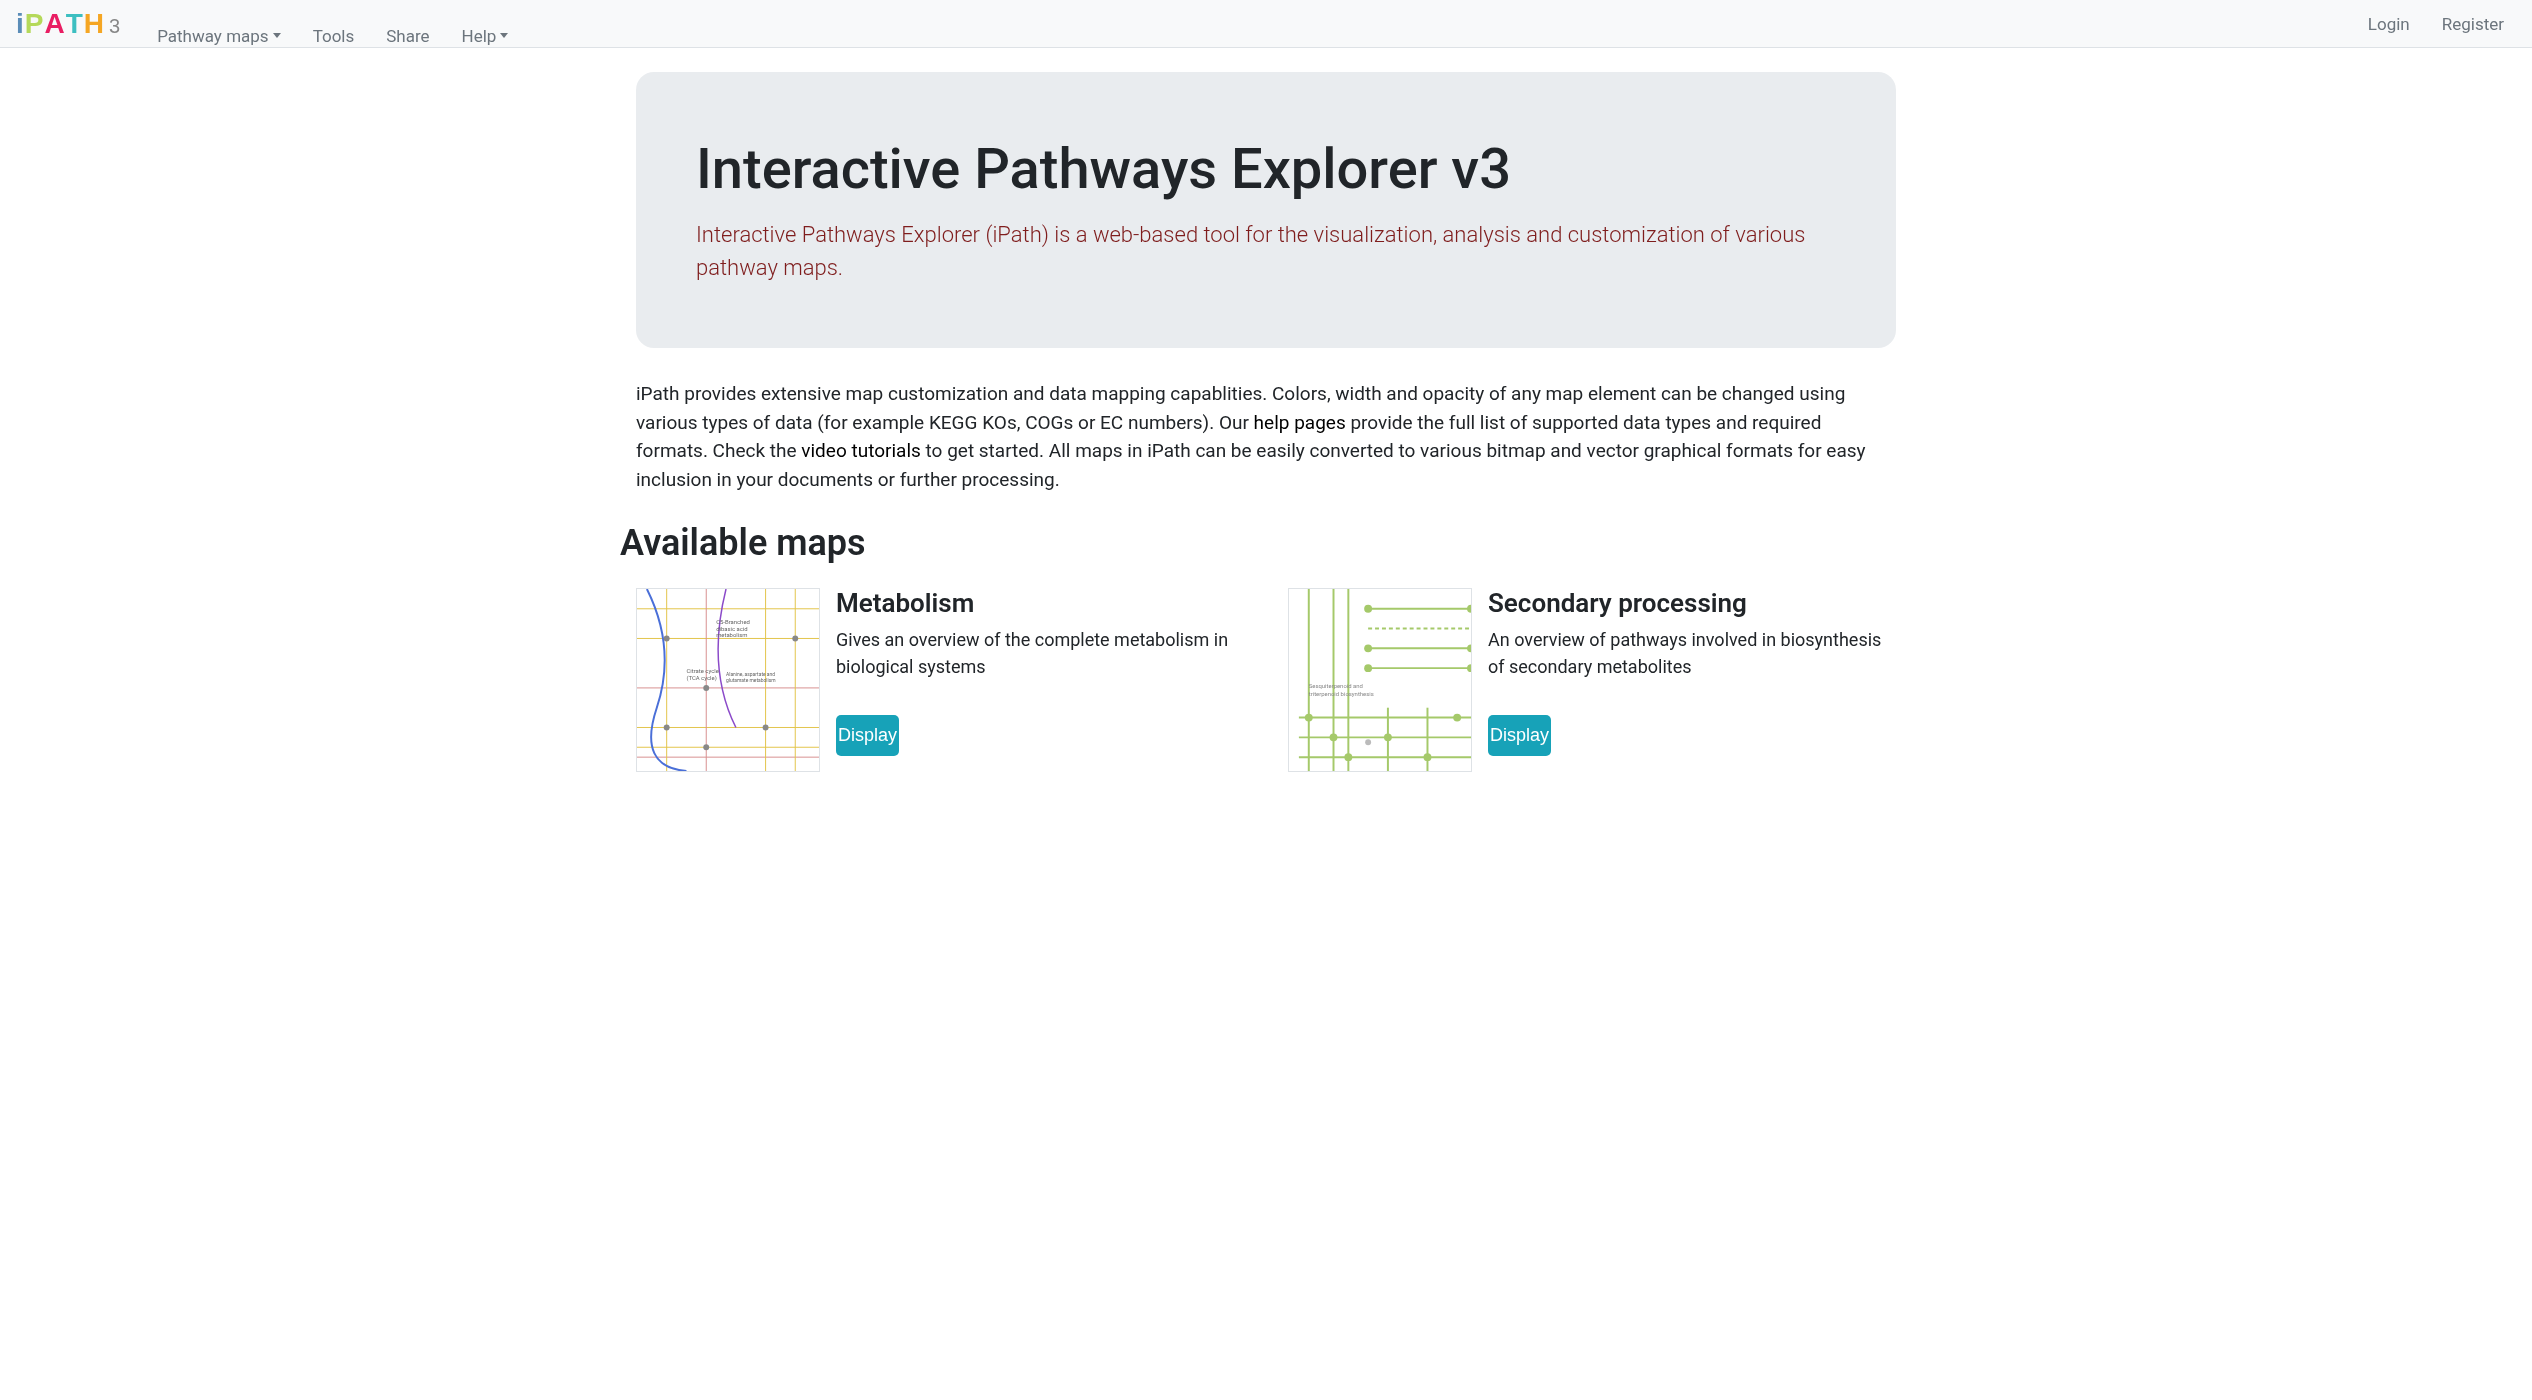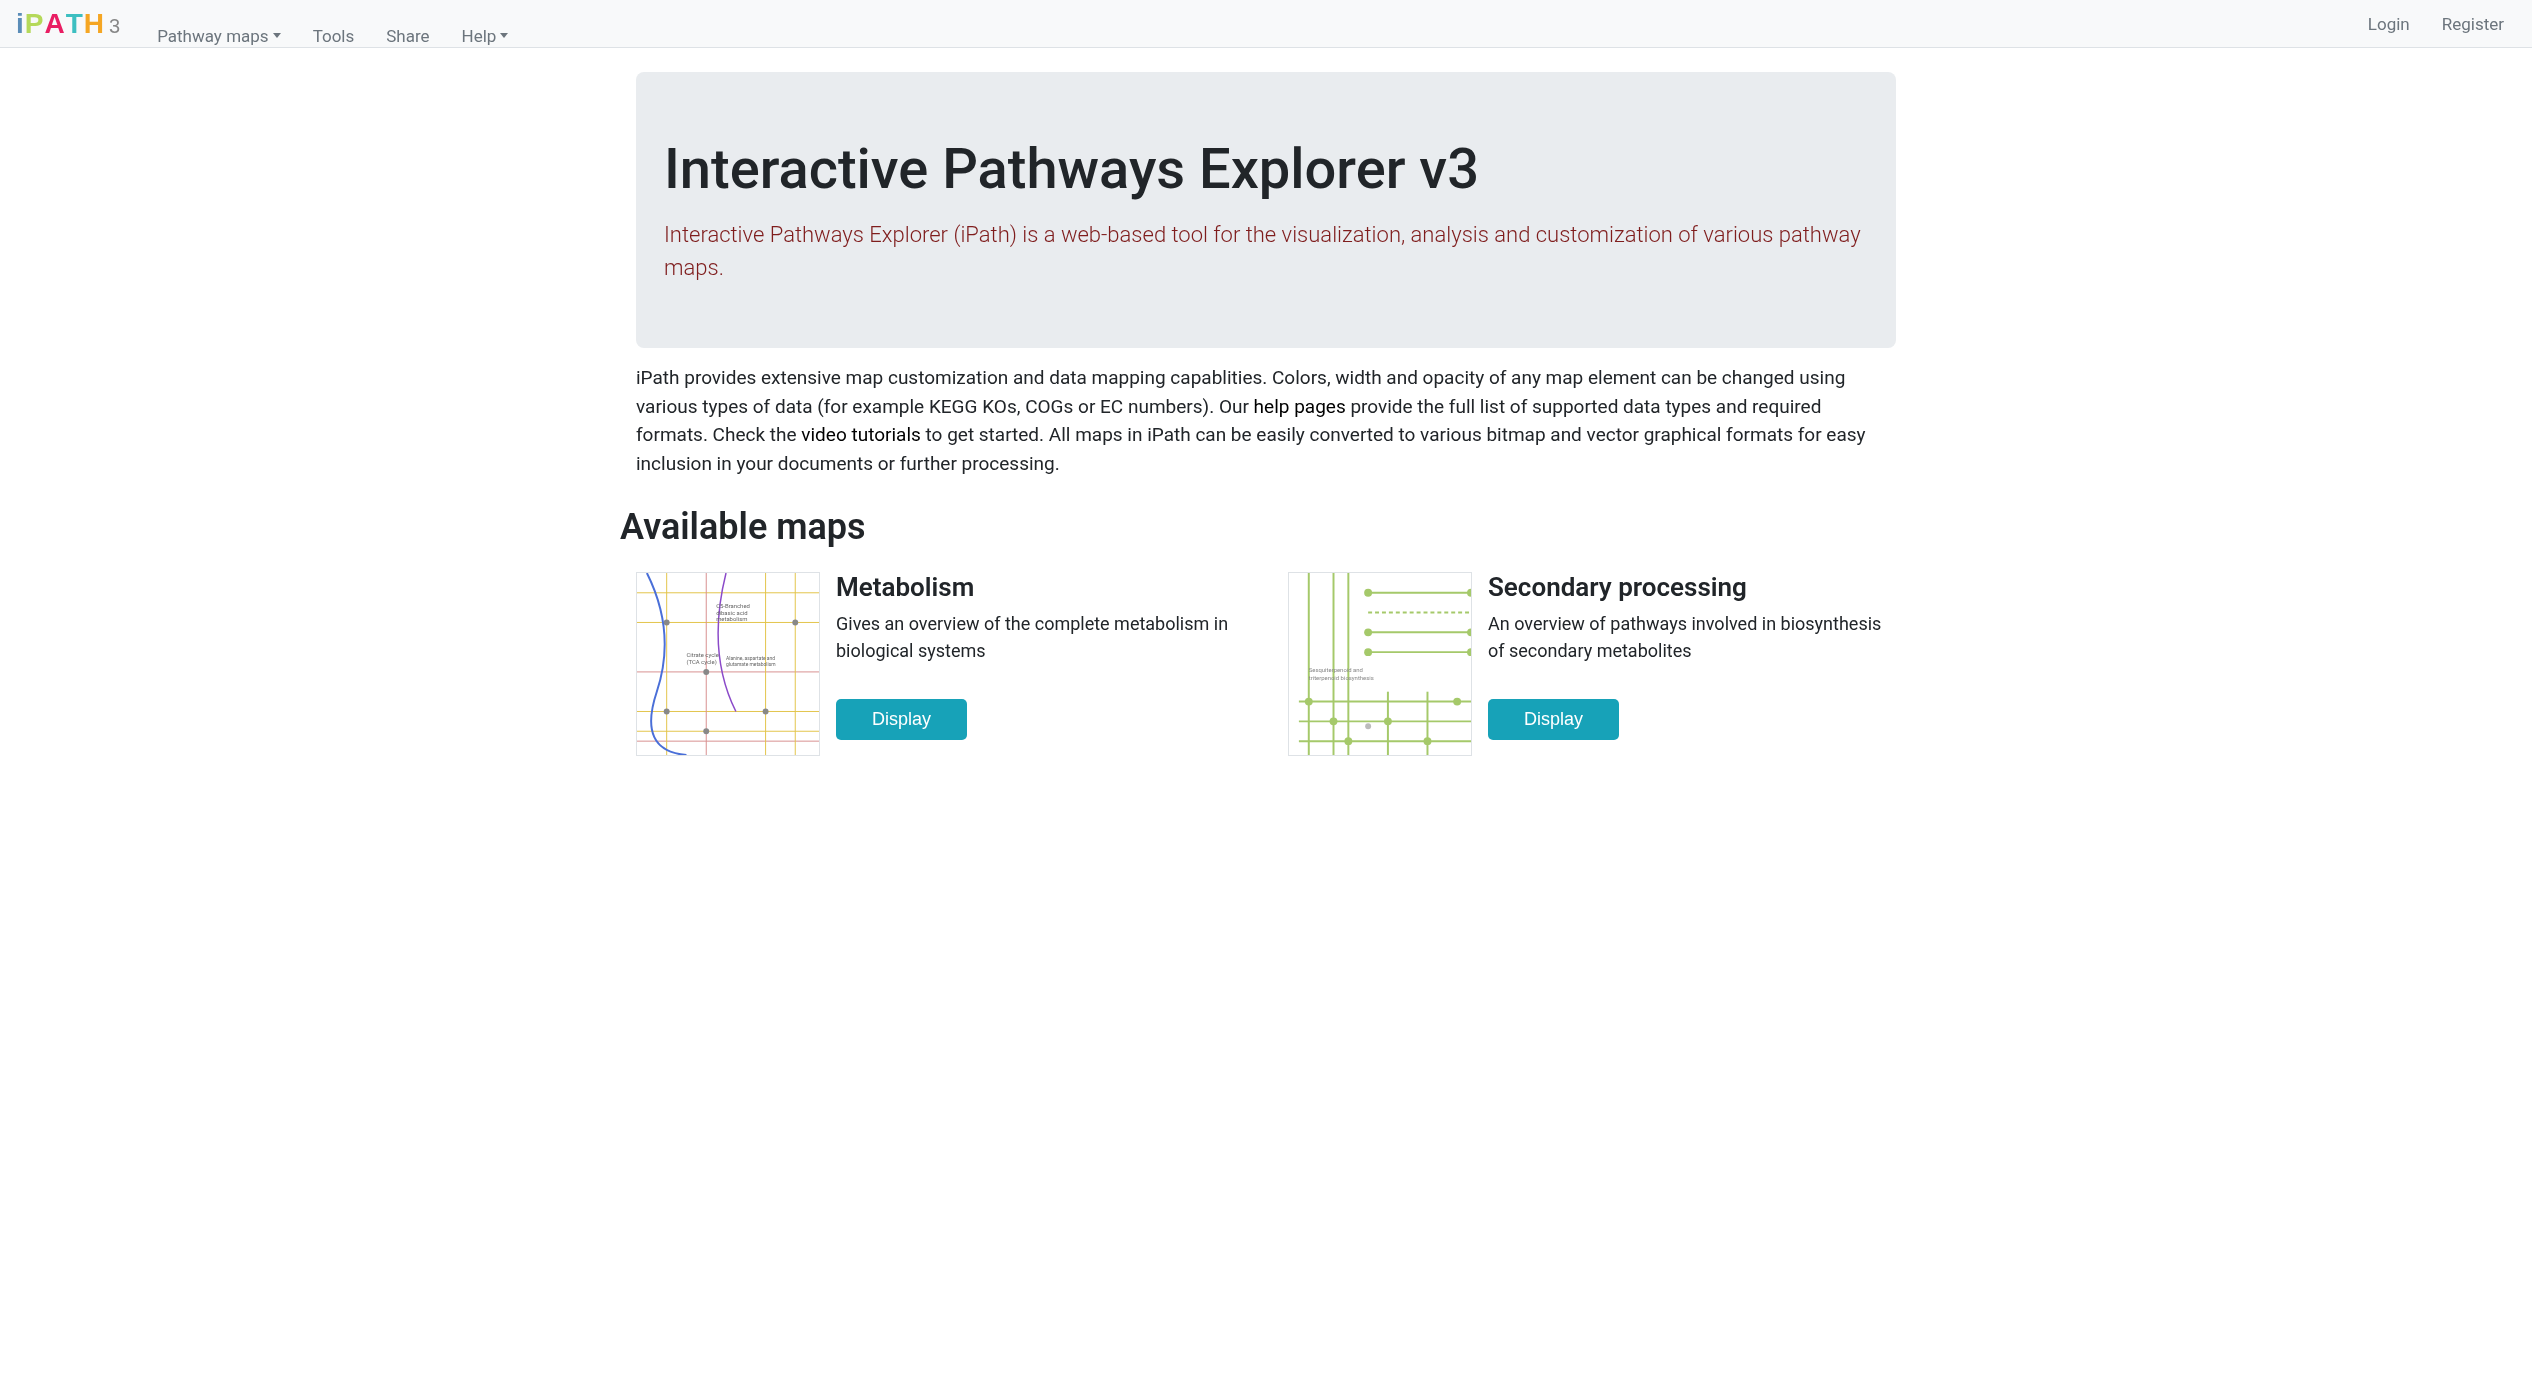--- a/index.html
+++ b/index.html
@@ -58,24 +58,24 @@
       display: flex;
       gap: 8px;
     }
     .container {
       max-width: 1290px;
       margin: 0 auto;
       padding: 0 15px;
     }
     .jumbotron {
       background: #e9ecef;
-      border-radius: 8px;
-      padding: 64px 28px;
+      border-radius: 18px;
+      padding: 64px 60px;
       margin-top: 24px;
-      margin-bottom: 16px;
+      margin-bottom: 32px;
     }
     .jumbotron h1 {
       font-size: 56px;
       font-weight: 500;
       margin-bottom: 16px;
       color: #212529;
     }
     .jumbotron p {
       font-size: 22px;
       font-weight: 300;
@@ -126,21 +126,21 @@
     .map-info p {
       font-size: 18px;
       color: #212529;
       line-height: 1.5;
       margin-bottom: 35px;
     }
     .btn-display {
       background: #17a2b8;
       color: #fff;
       border: none;
-      padding: 10px 36px;
+      padding: 10px 2px;
       font-size: 18px;
       border-radius: 5px;
       cursor: pointer;
     }
     
     .thumb-metabolism svg, .thumb-secondary svg {
       width: 100%; height: 100%;
     }
   </style>
 </head>

